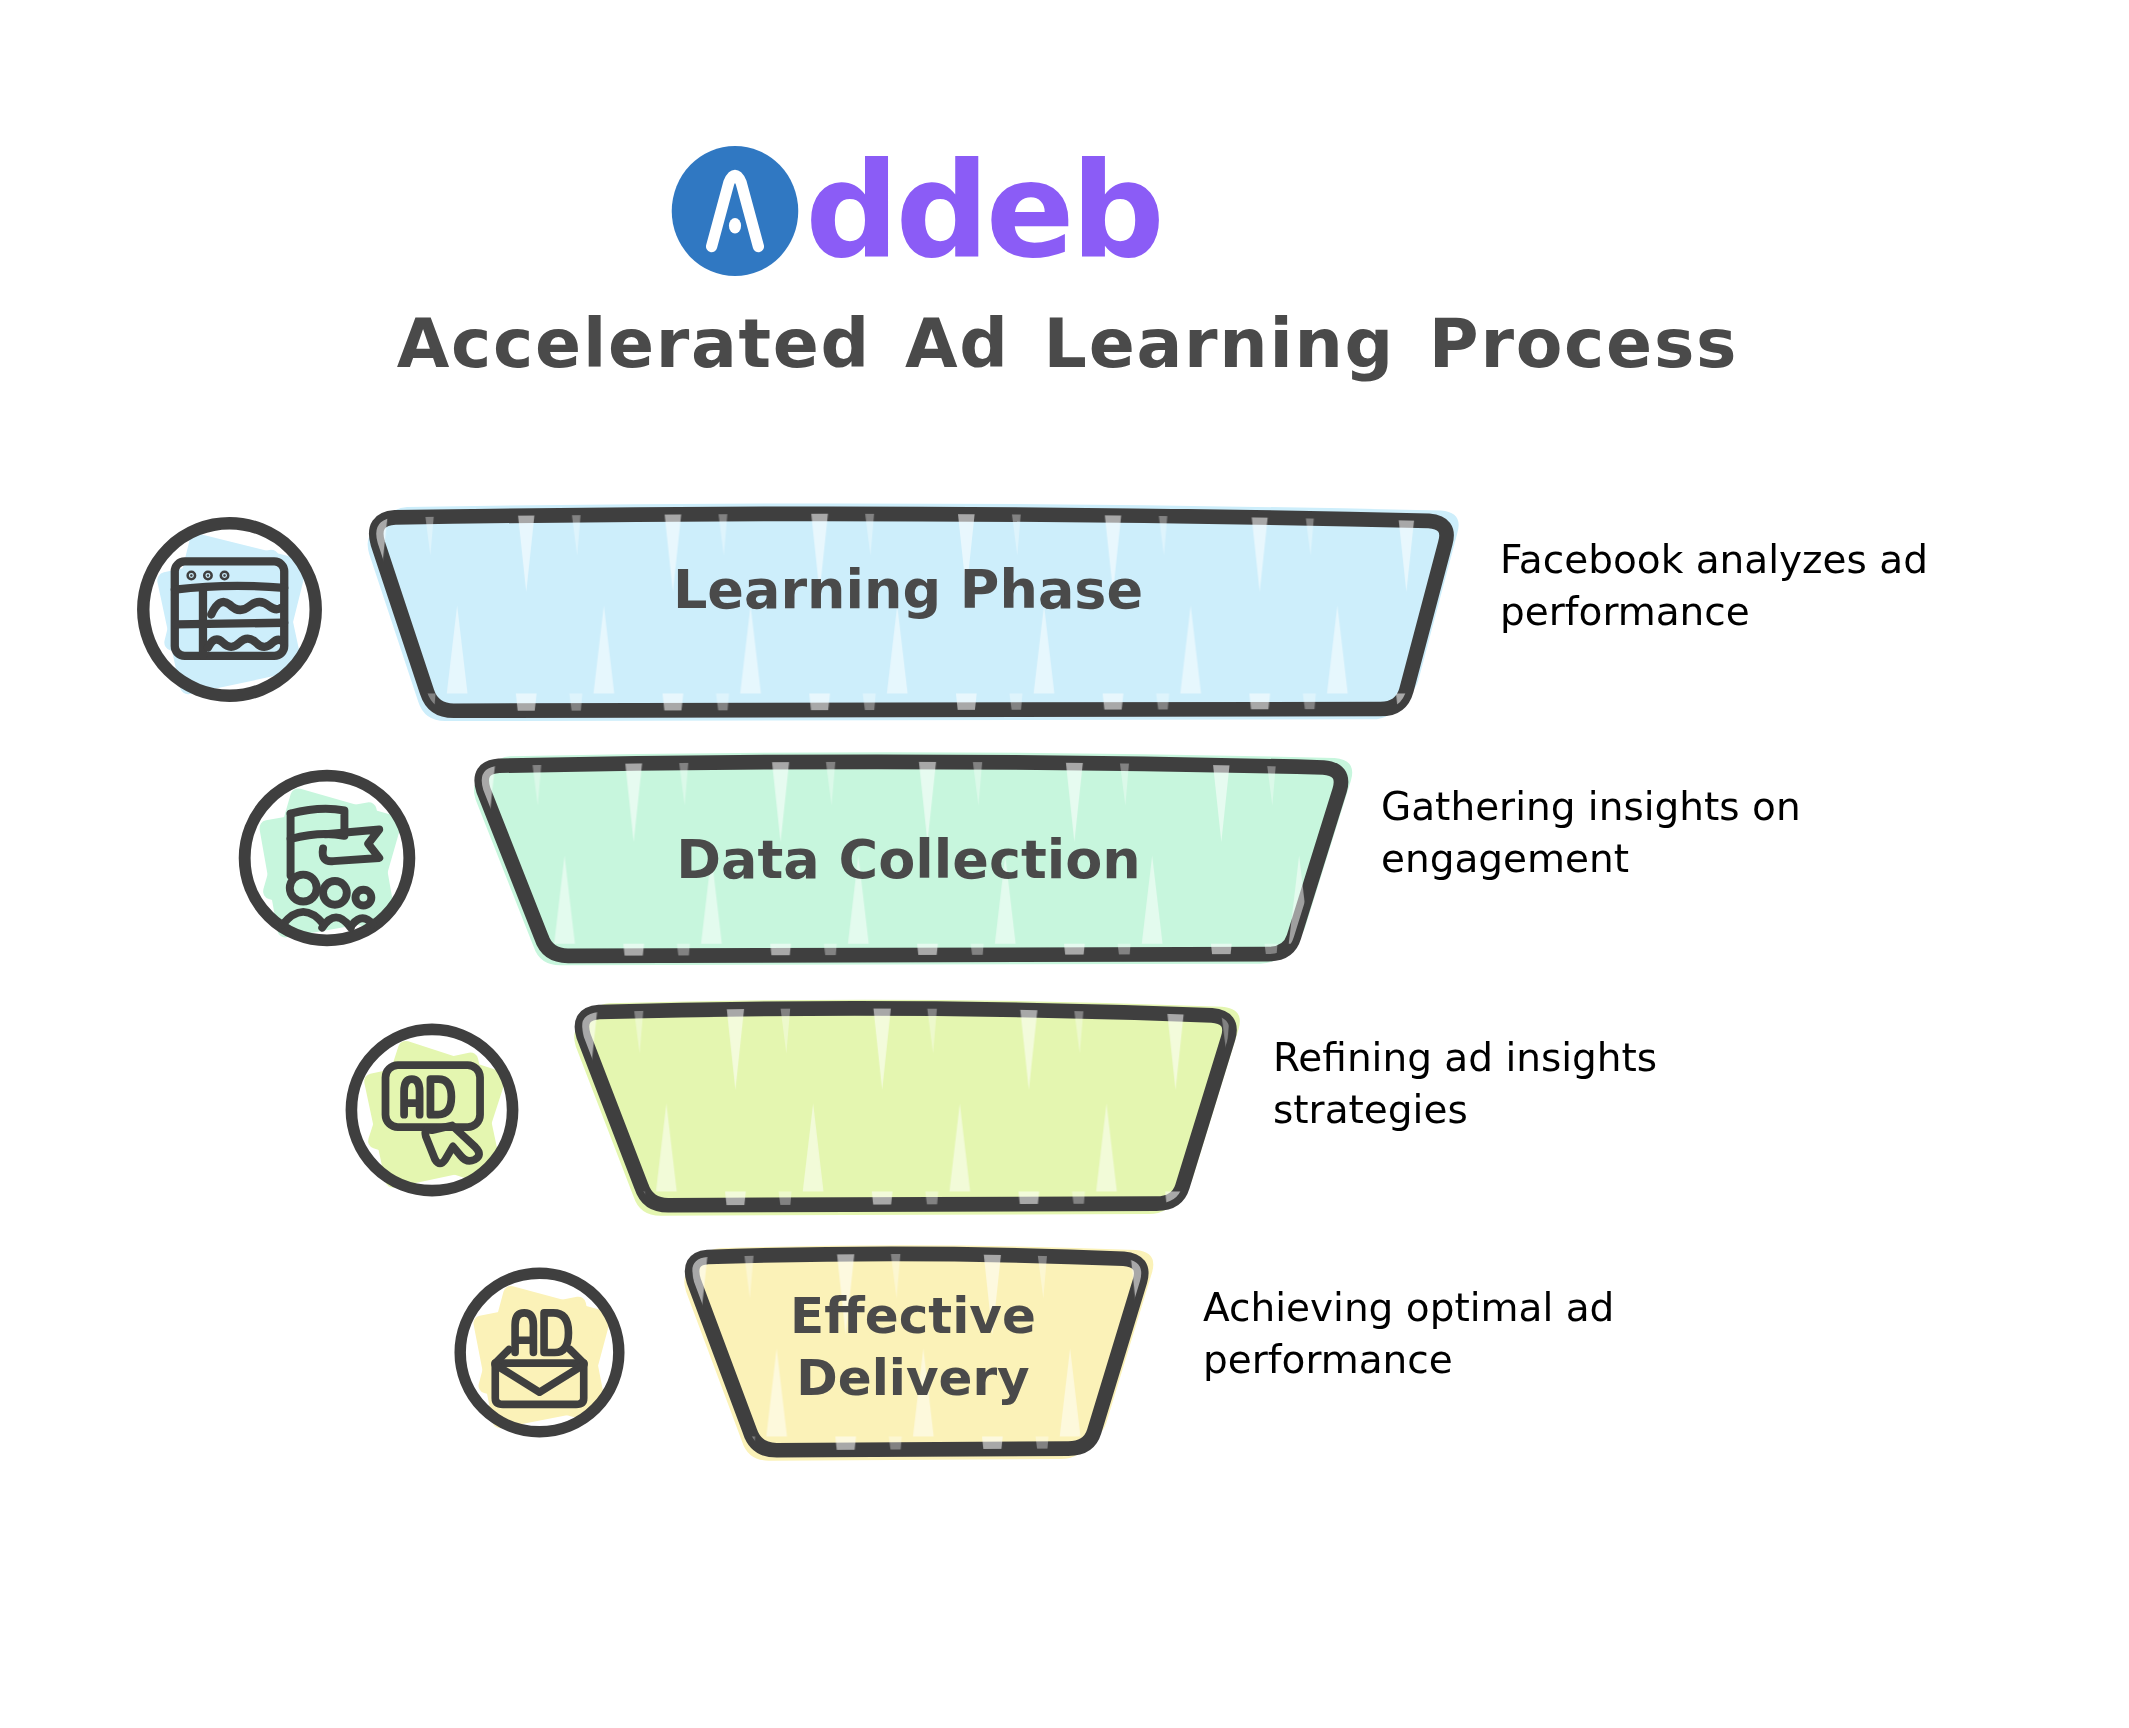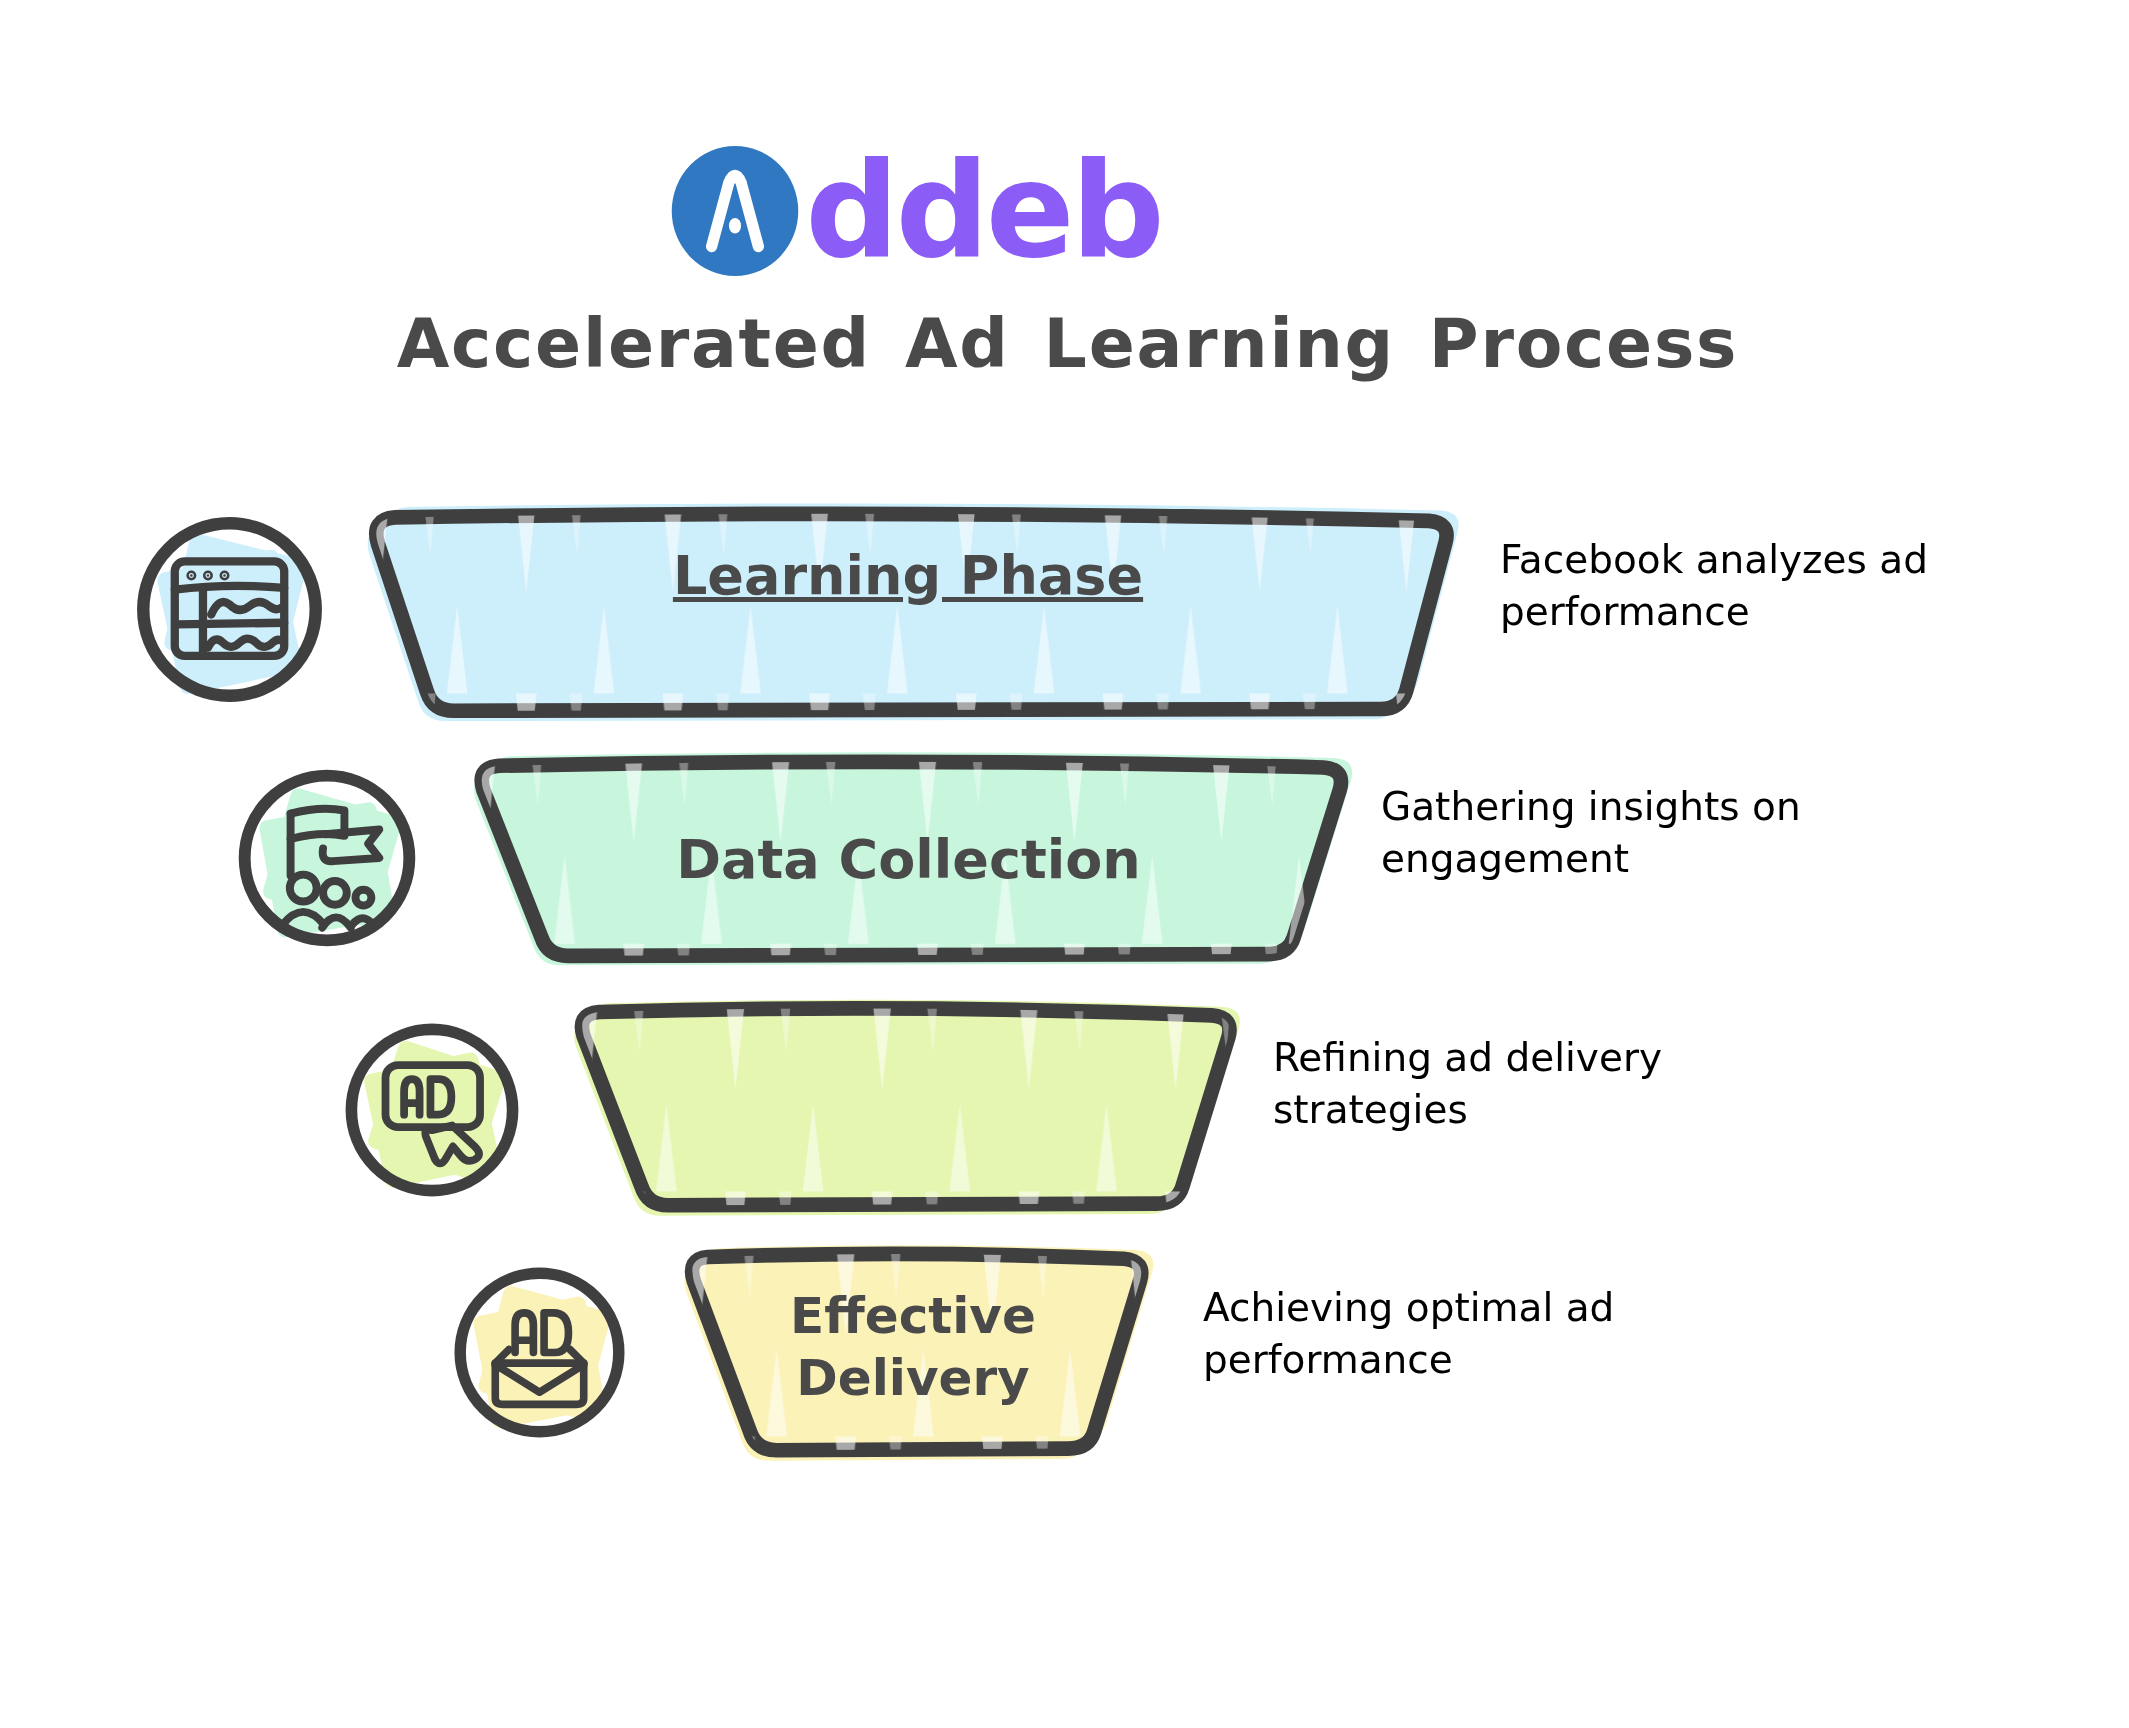--- a/index.html
+++ b/index.html
@@ -61,21 +61,21 @@
         <path d="M30 0 L54 0 L42 112 Z" fill="#ffffff" opacity="0.55"></path>
         <path d="M120 230 L144 230 L132 128 Z" fill="#ffffff" opacity="0.5"></path>
         <path d="M92 0 L107 0 L101 70 Z" fill="#ffffff" opacity="0.35"></path>
       </pattern>
     </defs>
     <path d="M 60,26 Q 660,16 1258,30 Q 1284,32 1277,56 L 1232,226 Q 1226,248 1202,248 L 128,250 Q 104,250 97,228 L 40,56 Q 32,28 60,26 Z" transform="translate(14,-12)" stroke="none" fill="#cdeefb"></path>
     <path d="M 60,26 Q 660,16 1258,30 Q 1284,32 1277,56 L 1232,226 Q 1226,248 1202,248 L 128,250 Q 104,250 97,228 L 40,56 Q 32,28 60,26 Z" transform="translate(-10,12)" stroke="none" fill="#cdeefb"></path>
     <path d="M 60,26 Q 660,16 1258,30 Q 1284,32 1277,56 L 1232,226 Q 1226,248 1202,248 L 128,250 Q 104,250 97,228 L 40,56 Q 32,28 60,26 Z" stroke="#3f3f3f" stroke-width="17" stroke-linejoin="round" fill="#cdeefb"></path>
     <path d="M 60,26 Q 660,16 1258,30 Q 1284,32 1277,56 L 1232,226 Q 1226,248 1202,248 L 128,250 Q 104,250 97,228 L 40,56 Q 32,28 60,26 Z" fill="url(#wedge0)" stroke="none"></path>
   </svg>
-  <div class="bar-label" style="left:346px;top:544px;width:1124px;text-decoration:underline;">Learning Phase</div>
+  <div class="bar-label" style="left:346px;top:558px;width:1124px;">Learning Phase</div>
   <div class="desc" style="left:1500px;top:534px;">
     <div>Facebook analyzes ad</div>
     <div>performance</div>
   </div>
 
   <svg class="abs" style="left:450px;top:745px;" width="917" height="229" viewBox="0 0 1060 265">
     <defs>
       <pattern id="wedge1" width="170" height="230" patternUnits="userSpaceOnUse">
         <path d="M30 0 L54 0 L42 112 Z" fill="#ffffff" opacity="0.55"></path>
         <path d="M120 230 L144 230 L132 128 Z" fill="#ffffff" opacity="0.5"></path>
@@ -100,21 +100,21 @@
         <path d="M120 230 L144 230 L132 128 Z" fill="#ffffff" opacity="0.5"></path>
         <path d="M92 0 L107 0 L101 70 Z" fill="#ffffff" opacity="0.35"></path>
       </pattern>
     </defs>
     <path d="M 54,22 Q 410,12 764,26 Q 790,28 783,52 L 730,224 Q 724,244 700,244 L 134,246 Q 110,246 103,224 L 36,50 Q 28,24 54,22 Z" transform="translate(12,-10)" stroke="none" fill="#e4f6b0"></path>
     <path d="M 54,22 Q 410,12 764,26 Q 790,28 783,52 L 730,224 Q 724,244 700,244 L 134,246 Q 110,246 103,224 L 36,50 Q 28,24 54,22 Z" transform="translate(-9,12)" stroke="none" fill="#e4f6b0"></path>
     <path d="M 54,22 Q 410,12 764,26 Q 790,28 783,52 L 730,224 Q 724,244 700,244 L 134,246 Q 110,246 103,224 L 36,50 Q 28,24 54,22 Z" stroke="#3f3f3f" stroke-width="17" stroke-linejoin="round" fill="#e4f6b0"></path>
     <path d="M 54,22 Q 410,12 764,26 Q 790,28 783,52 L 730,224 Q 724,244 700,244 L 134,246 Q 110,246 103,224 L 36,50 Q 28,24 54,22 Z" fill="url(#wedge2)" stroke="none"></path>
   </svg>
   <div class="desc" style="left:1273px;top:1032px;">
-    <div>Refining ad delivery</div>
+    <div>Refining ad insights</div>
     <div>strategies</div>
   </div>
 
   <svg class="abs" style="left:662px;top:1238px;" width="502" height="233" viewBox="0 0 580 270">
     <defs>
       <pattern id="wedge3" width="170" height="230" patternUnits="userSpaceOnUse">
         <path d="M30 0 L54 0 L42 112 Z" fill="#ffffff" opacity="0.55"></path>
         <path d="M120 230 L144 230 L132 128 Z" fill="#ffffff" opacity="0.5"></path>
         <path d="M92 0 L107 0 L101 70 Z" fill="#ffffff" opacity="0.35"></path>
       </pattern>

